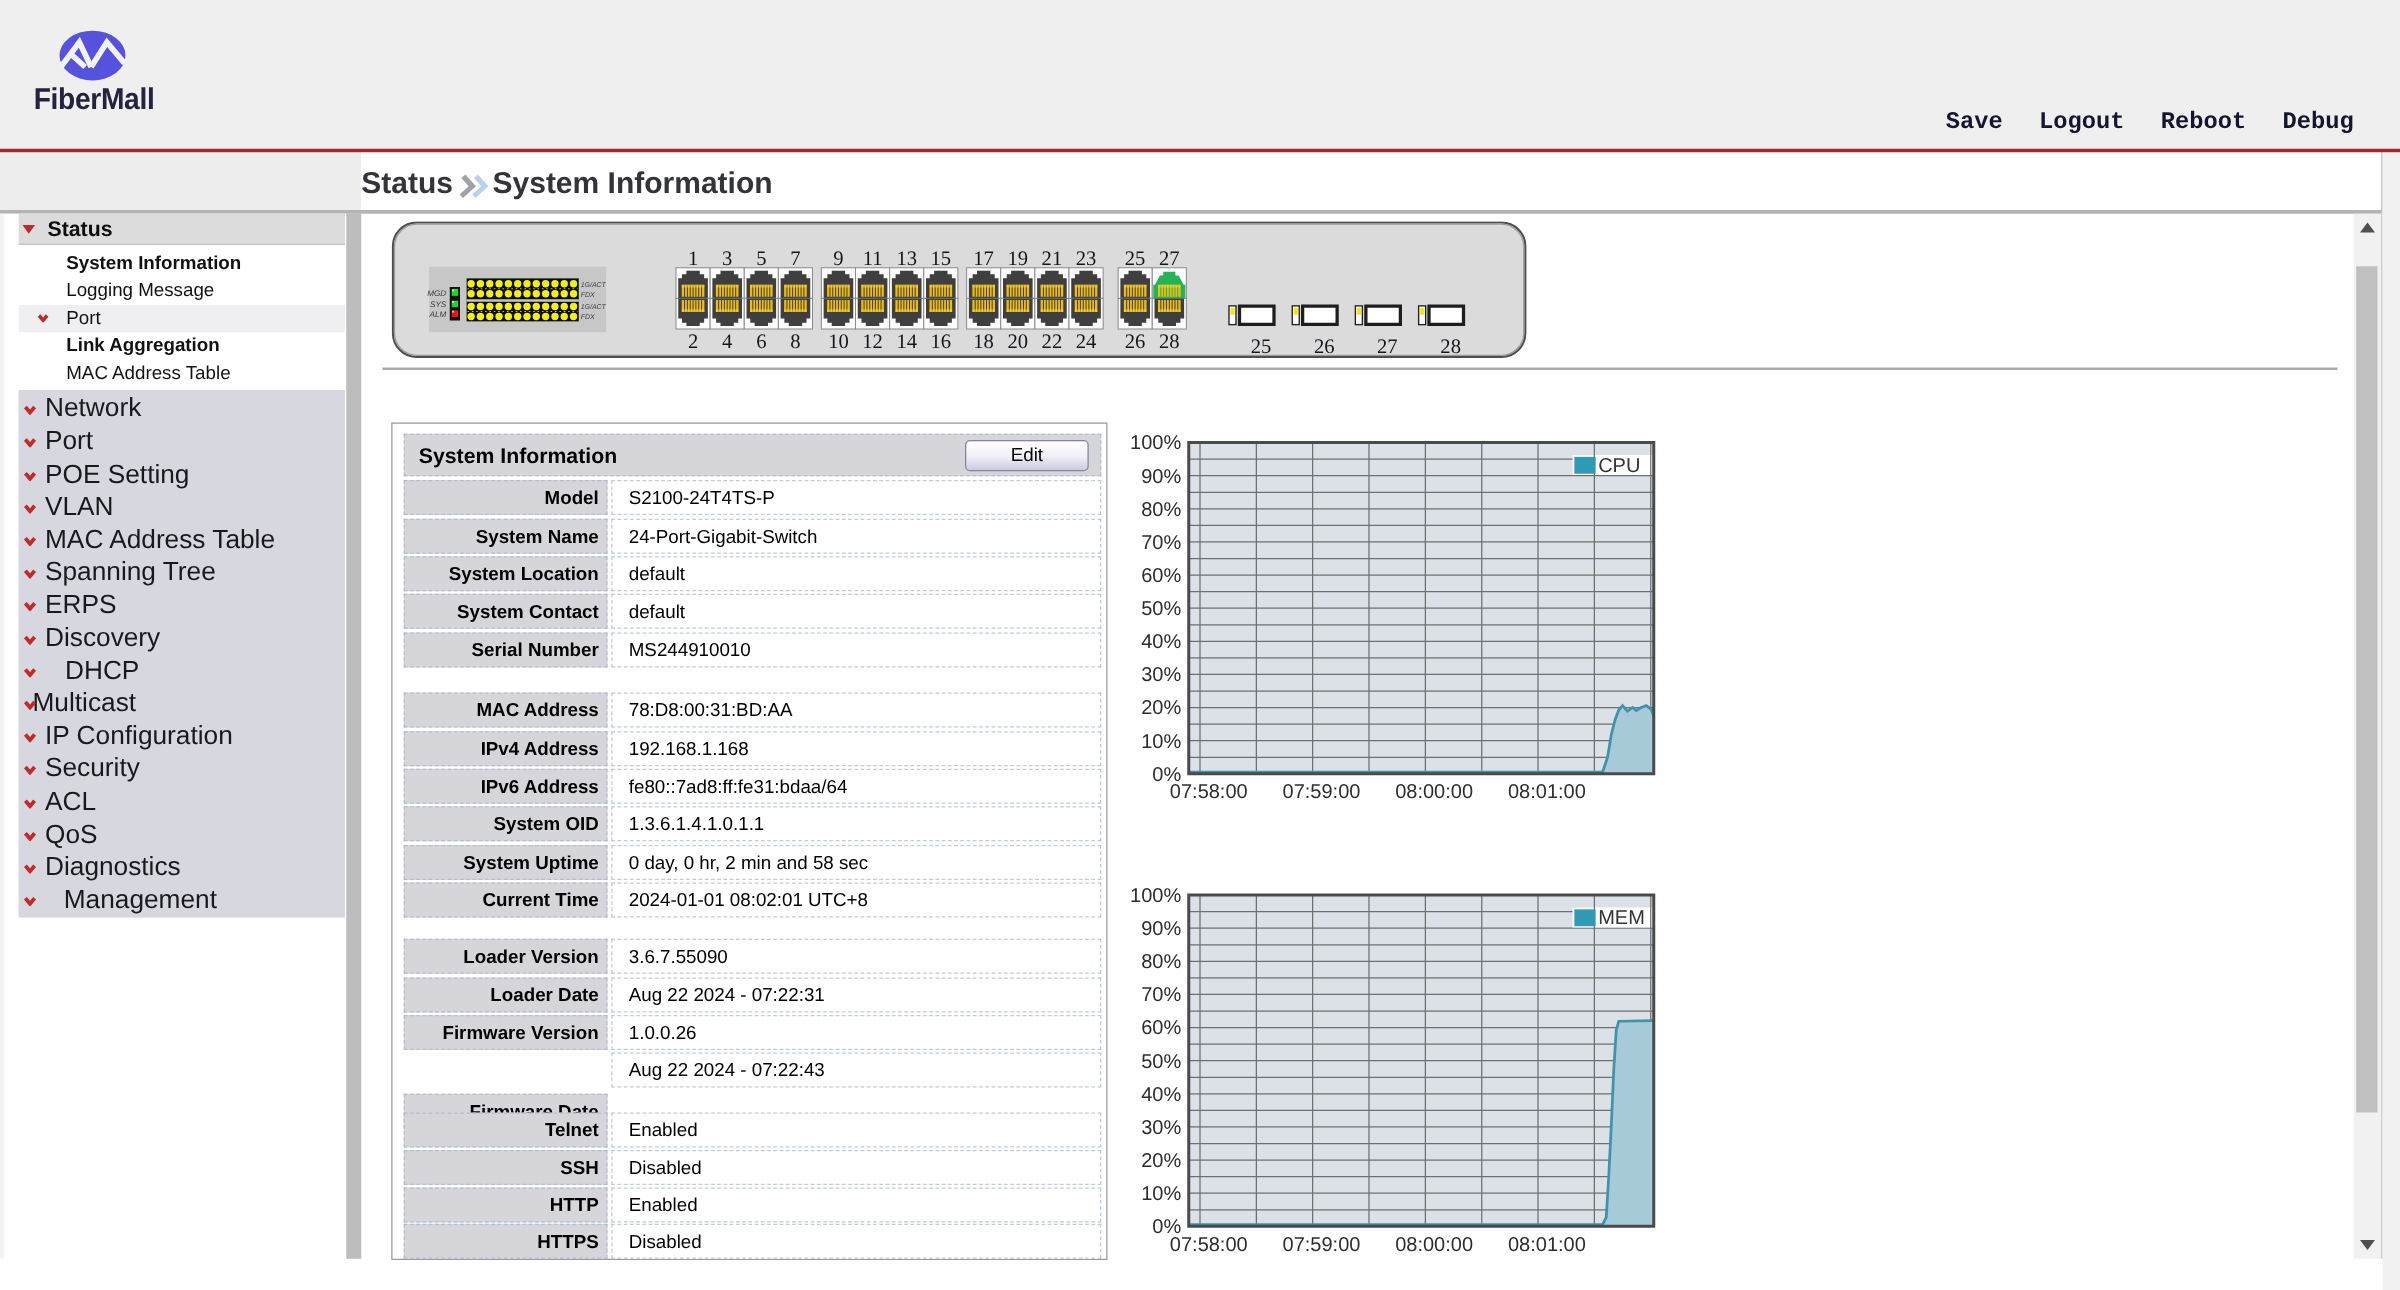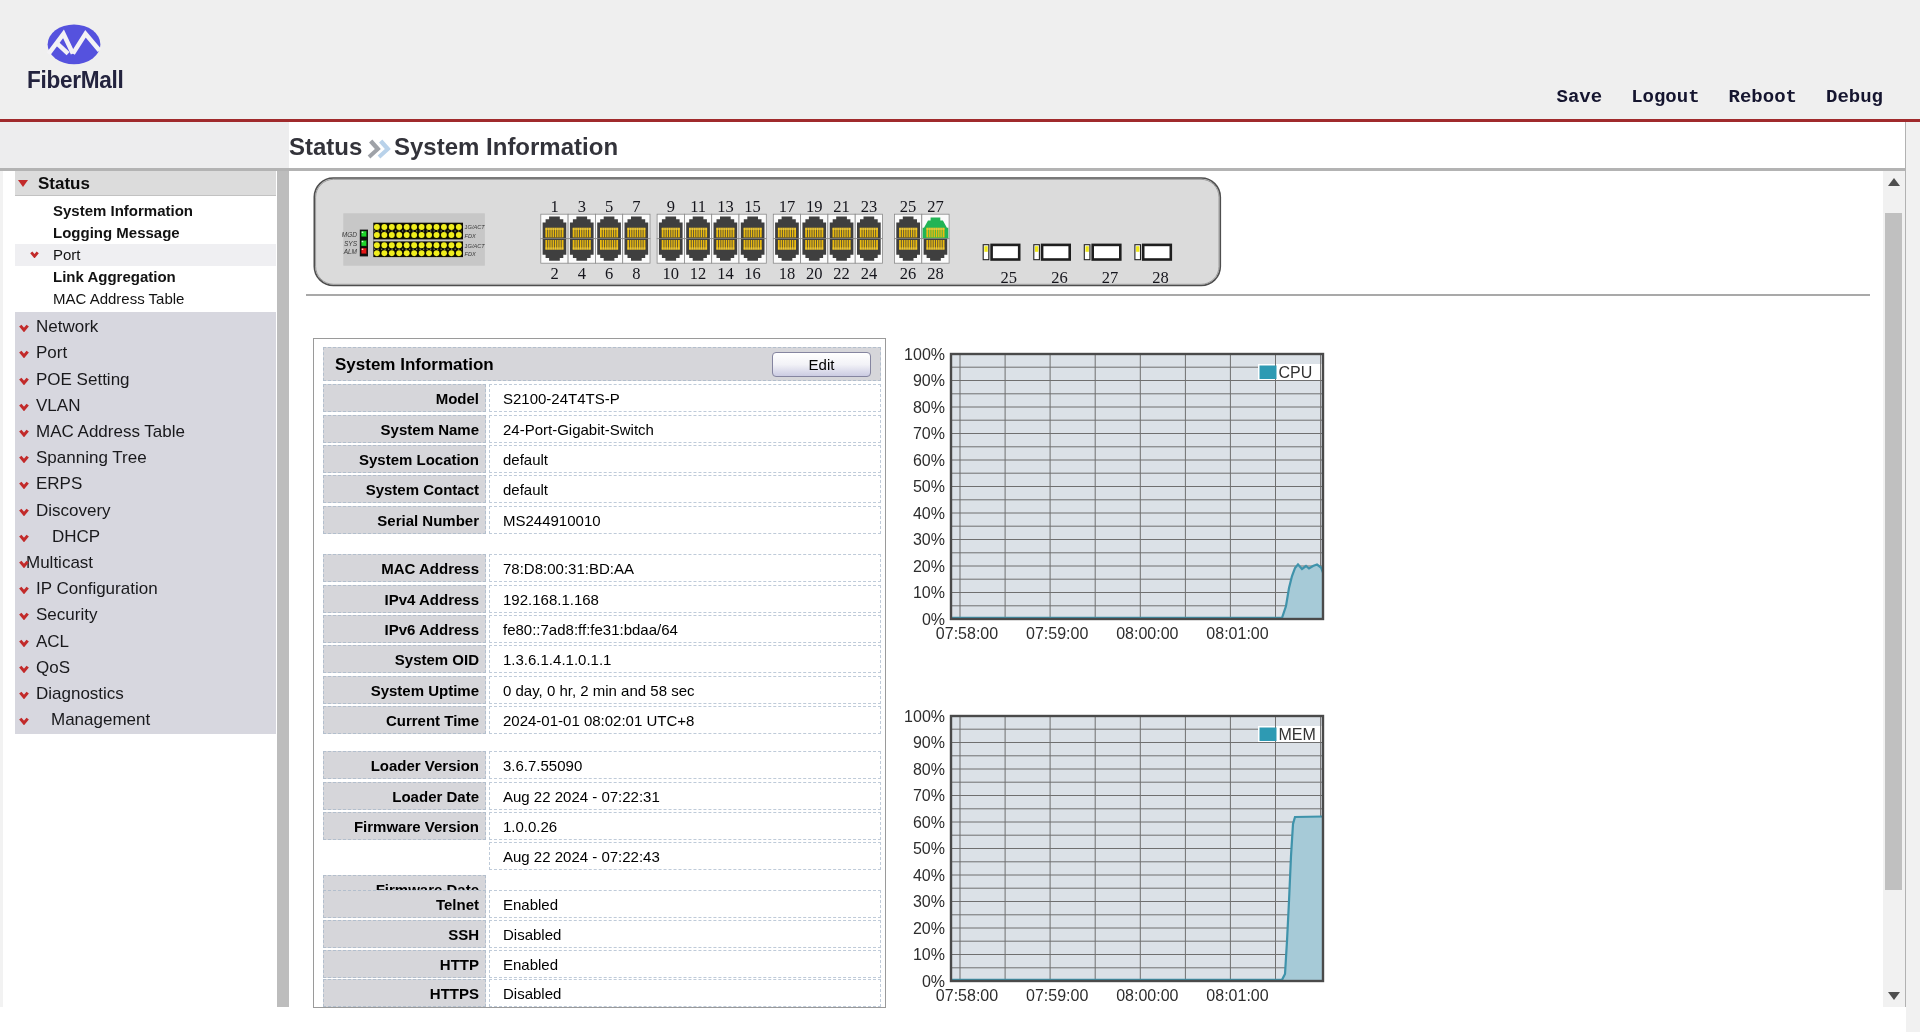--- a/index.html
+++ b/index.html
@@ -19,21 +19,21 @@
   letter-spacing:-0.3px; transform:scaleX(0.94); transform-origin:0 0; }
 #nav { right:37px; top:86px; font-family:"Liberation Mono", monospace; font-size:19px; color:#15152f; }
 #nav span { margin-left:29px;font-weight:bold; }
 #crumb { left:289px; top:133px; font-size:24px; font-weight:bold; color:#33333a; }
 #crumb2 { left:394px; top:133px; font-size:24px; font-weight:bold; color:#33333a; }
 #menu .hdr { position:absolute; left:15px; width:261px; height:25px; background:#dcdcdc;
   border-bottom:1px solid #c2c2c2; font-size:17px; font-weight:bold; color:#0d0d0d; line-height:25px; }
 #menu .sub { position:absolute; left:15px; width:261px; height:22px; background:#fff;
   font-size:15px; color:#121212; line-height:22px; }
 #menu .lav { position:absolute; left:15px; width:261px; height:26.2px; background:#d7d7df;
-  font-size:17px; color:#19191c; line-height:26.2px; }
+  font-size:21px; color:#19191c; line-height:26.2px; }
 #lavblock { left:15px; top:312px; width:261px; height:422px; background:#d7d7df; }
 .tri { position:absolute; width:0; height:0; border-left:5px solid transparent;
   border-right:5px solid transparent; border-top:7px solid #c22a2a; }
 #tbox { left:313px; top:338px; width:573px; height:670px; border:1px solid #9a9a9a; background:#fff; }
 #thead { left:323px; top:347px; width:558px; height:34px; background:#d6d6da;
   border:1px dashed #b3bfcd; font-size:17px; font-weight:bold; color:#000; line-height:33px; padding-left:11px; }
 .tlab { position:absolute; left:323px; width:163px; height:28px; background:#d6d6da;
   border:1px dashed #b3bfcd; font-size:15px; font-weight:bold; color:#000;
   text-align:right; padding-right:6px; line-height:27px; }
 .tval { position:absolute; left:489px; width:392px; height:28px; background:#fff;
@@ -73,21 +73,21 @@
 <div class="abs" id="topline"></div>
 <div class="abs" id="leftframe"></div>
 <div class="abs" id="leftedge"></div>
 <div class="abs" id="divider"></div>
 <div class="abs" id="rightline"></div>
 <div class="abs" id="rightmargin"></div>
 <div id="menu">
 <div class="hdr" style="top:171px"><span style="margin-left:23px">Status</span></div>
 <div class="tri" style="left:18px;top:180px"></div>
 <div class="sub" style="top:200px;font-weight:bold"><span style="margin-left:38px">System Information</span></div>
-<div class="sub" style="top:222px;font-weight:bold"><span style="margin-left:38px">Logging Message</span></div>
+<div class="sub" style="top:222px;font-weight:normal"><span style="margin-left:38px">Logging Message</span></div>
 <div class="sub" style="top:244px;background:#efeff2;font-weight:normal"><span style="margin-left:38px">Port</span></div>
 <div class="sub" style="top:266px;font-weight:bold"><span style="margin-left:38px">Link Aggregation</span></div>
 <div class="sub" style="top:288px;font-weight:normal"><span style="margin-left:38px">MAC Address Table</span></div>
 <svg style="position:absolute;left:30px;top:251px" width="9" height="7" viewBox="0 0 10 8">
       <path d="M1.3,1.6 L5,6 L8.7,1.6" stroke="#c22a2a" stroke-width="3.2" fill="none"></path>
     </svg>
 <div class="abs" id="lavblock"></div>
 <div class="lav" style="top:314.2px"><span style="margin-left:21px">Network</span></div>
 <svg style="position:absolute;left:19px;top:324.2px" width="10" height="8" viewBox="0 0 10 8">
       <path d="M1.3,1.6 L5,6 L8.7,1.6" stroke="#c22a2a" stroke-width="3.0" fill="none"></path>

